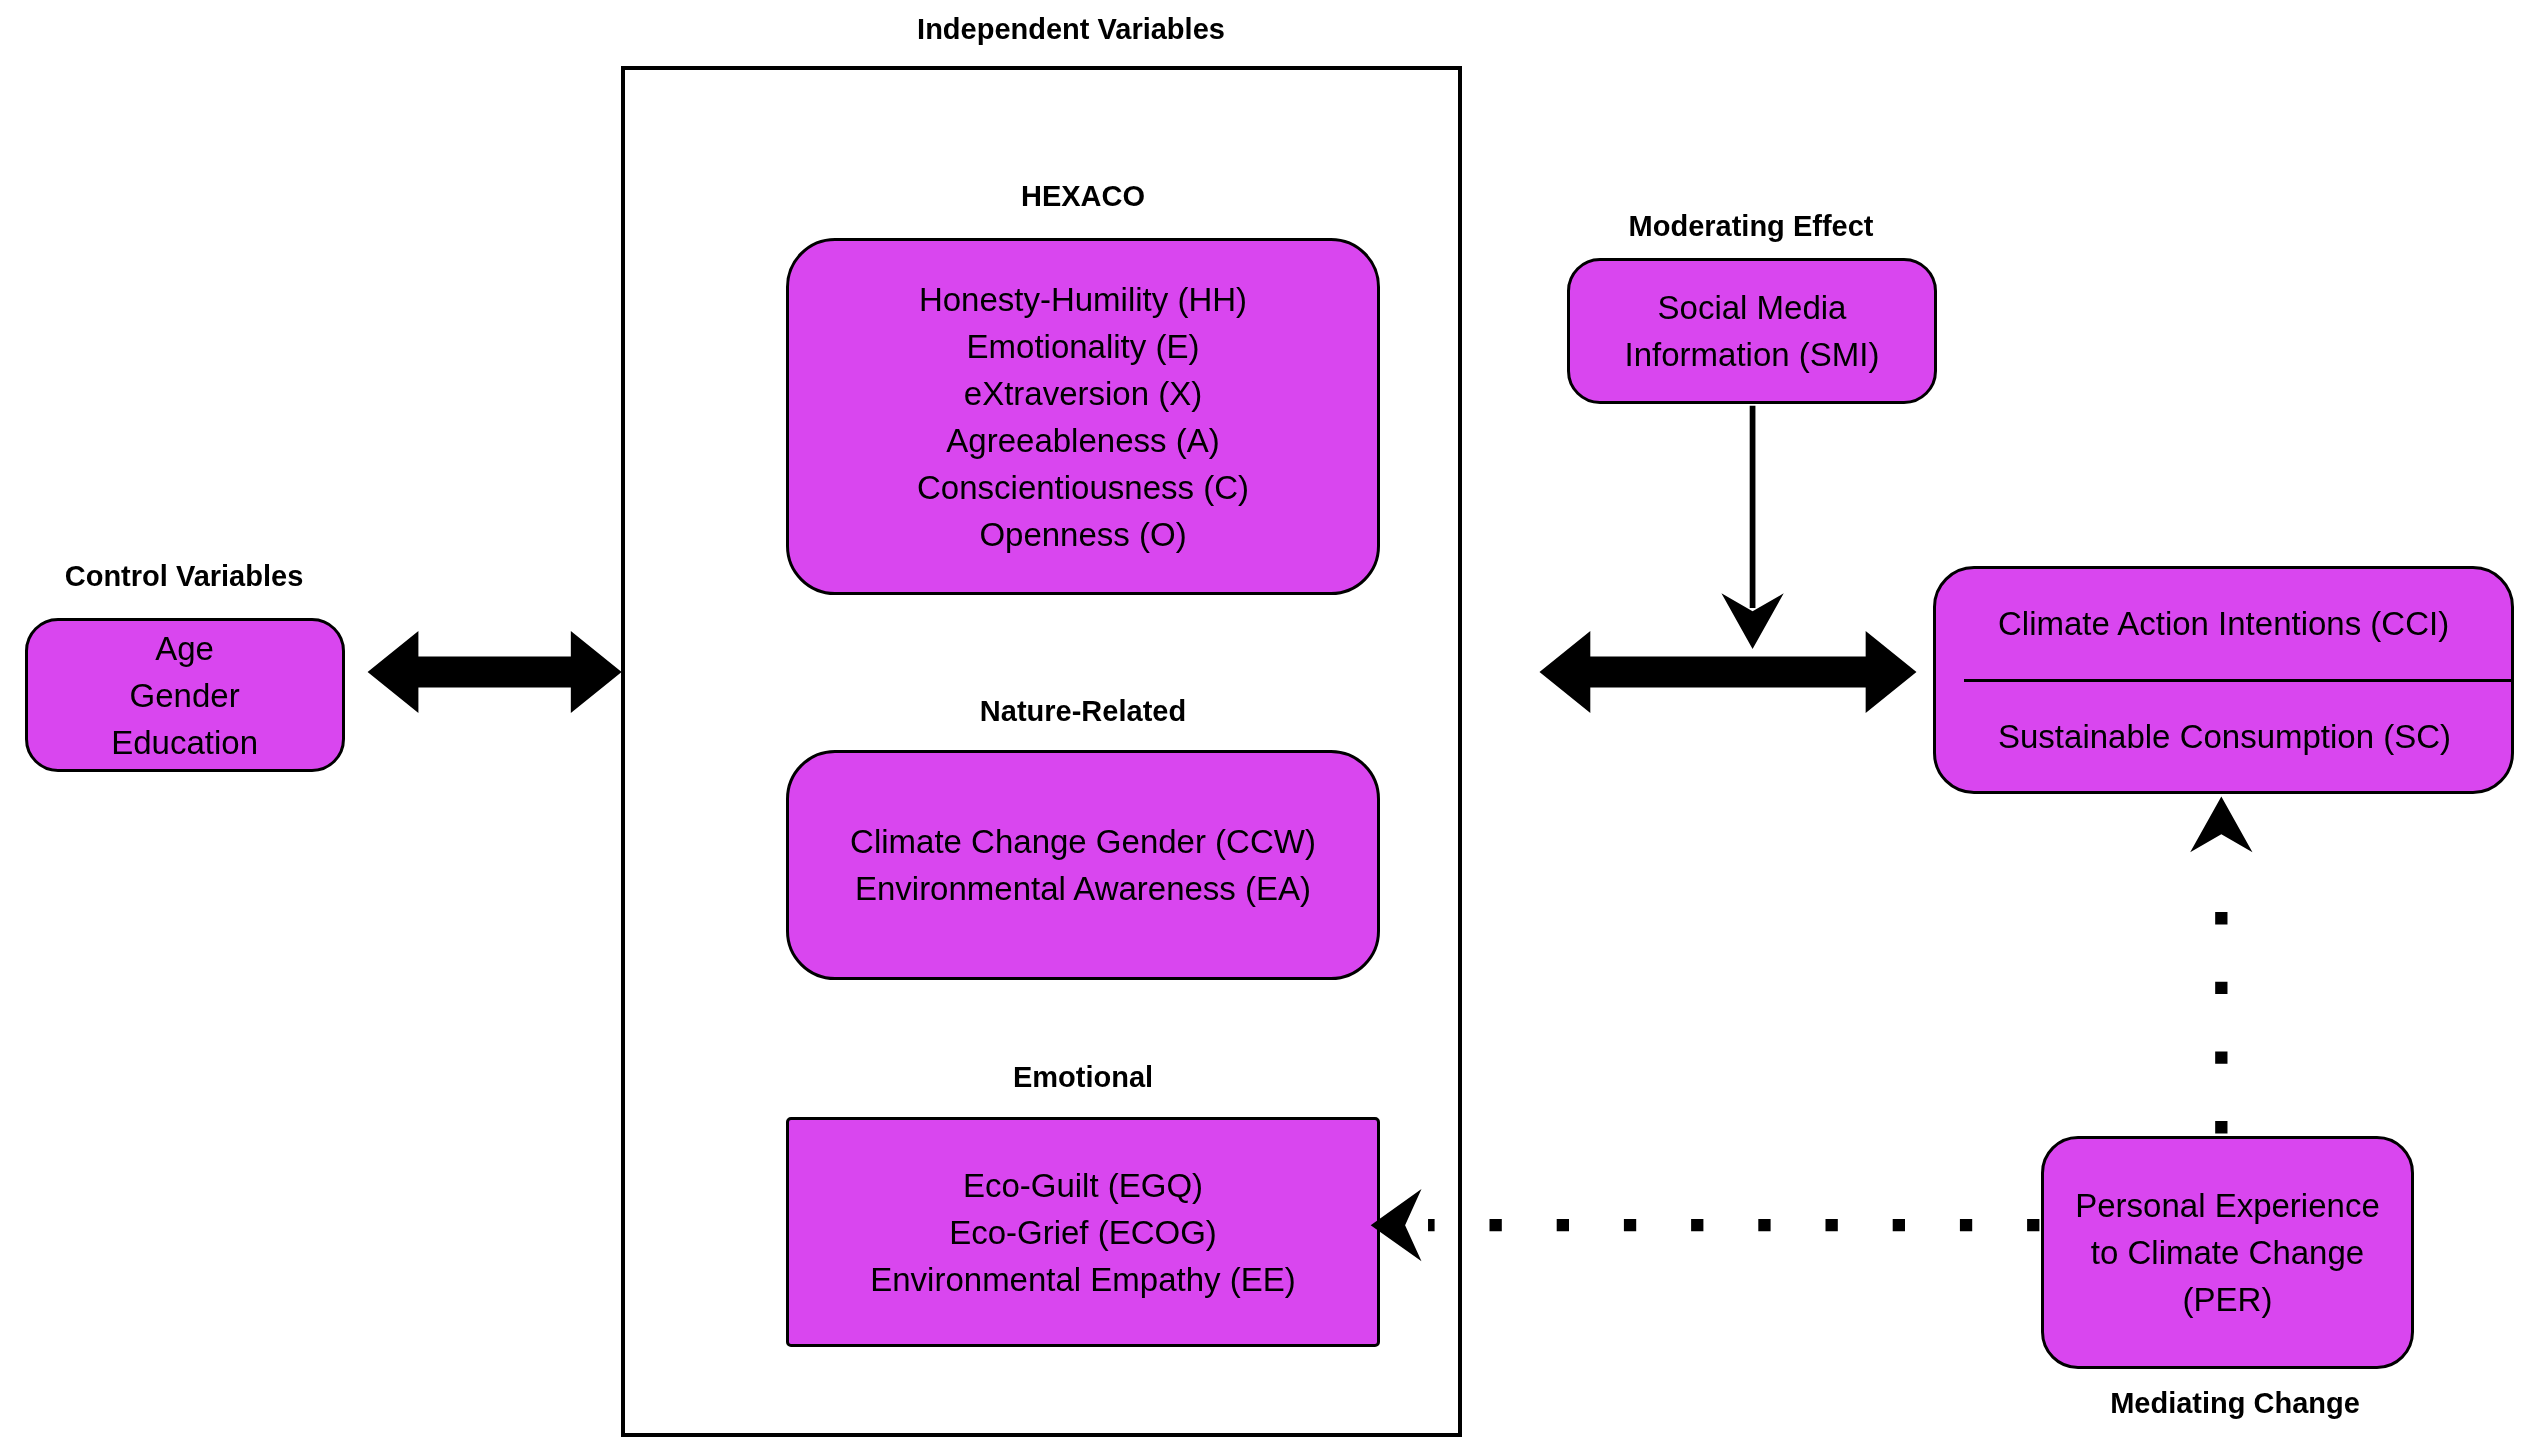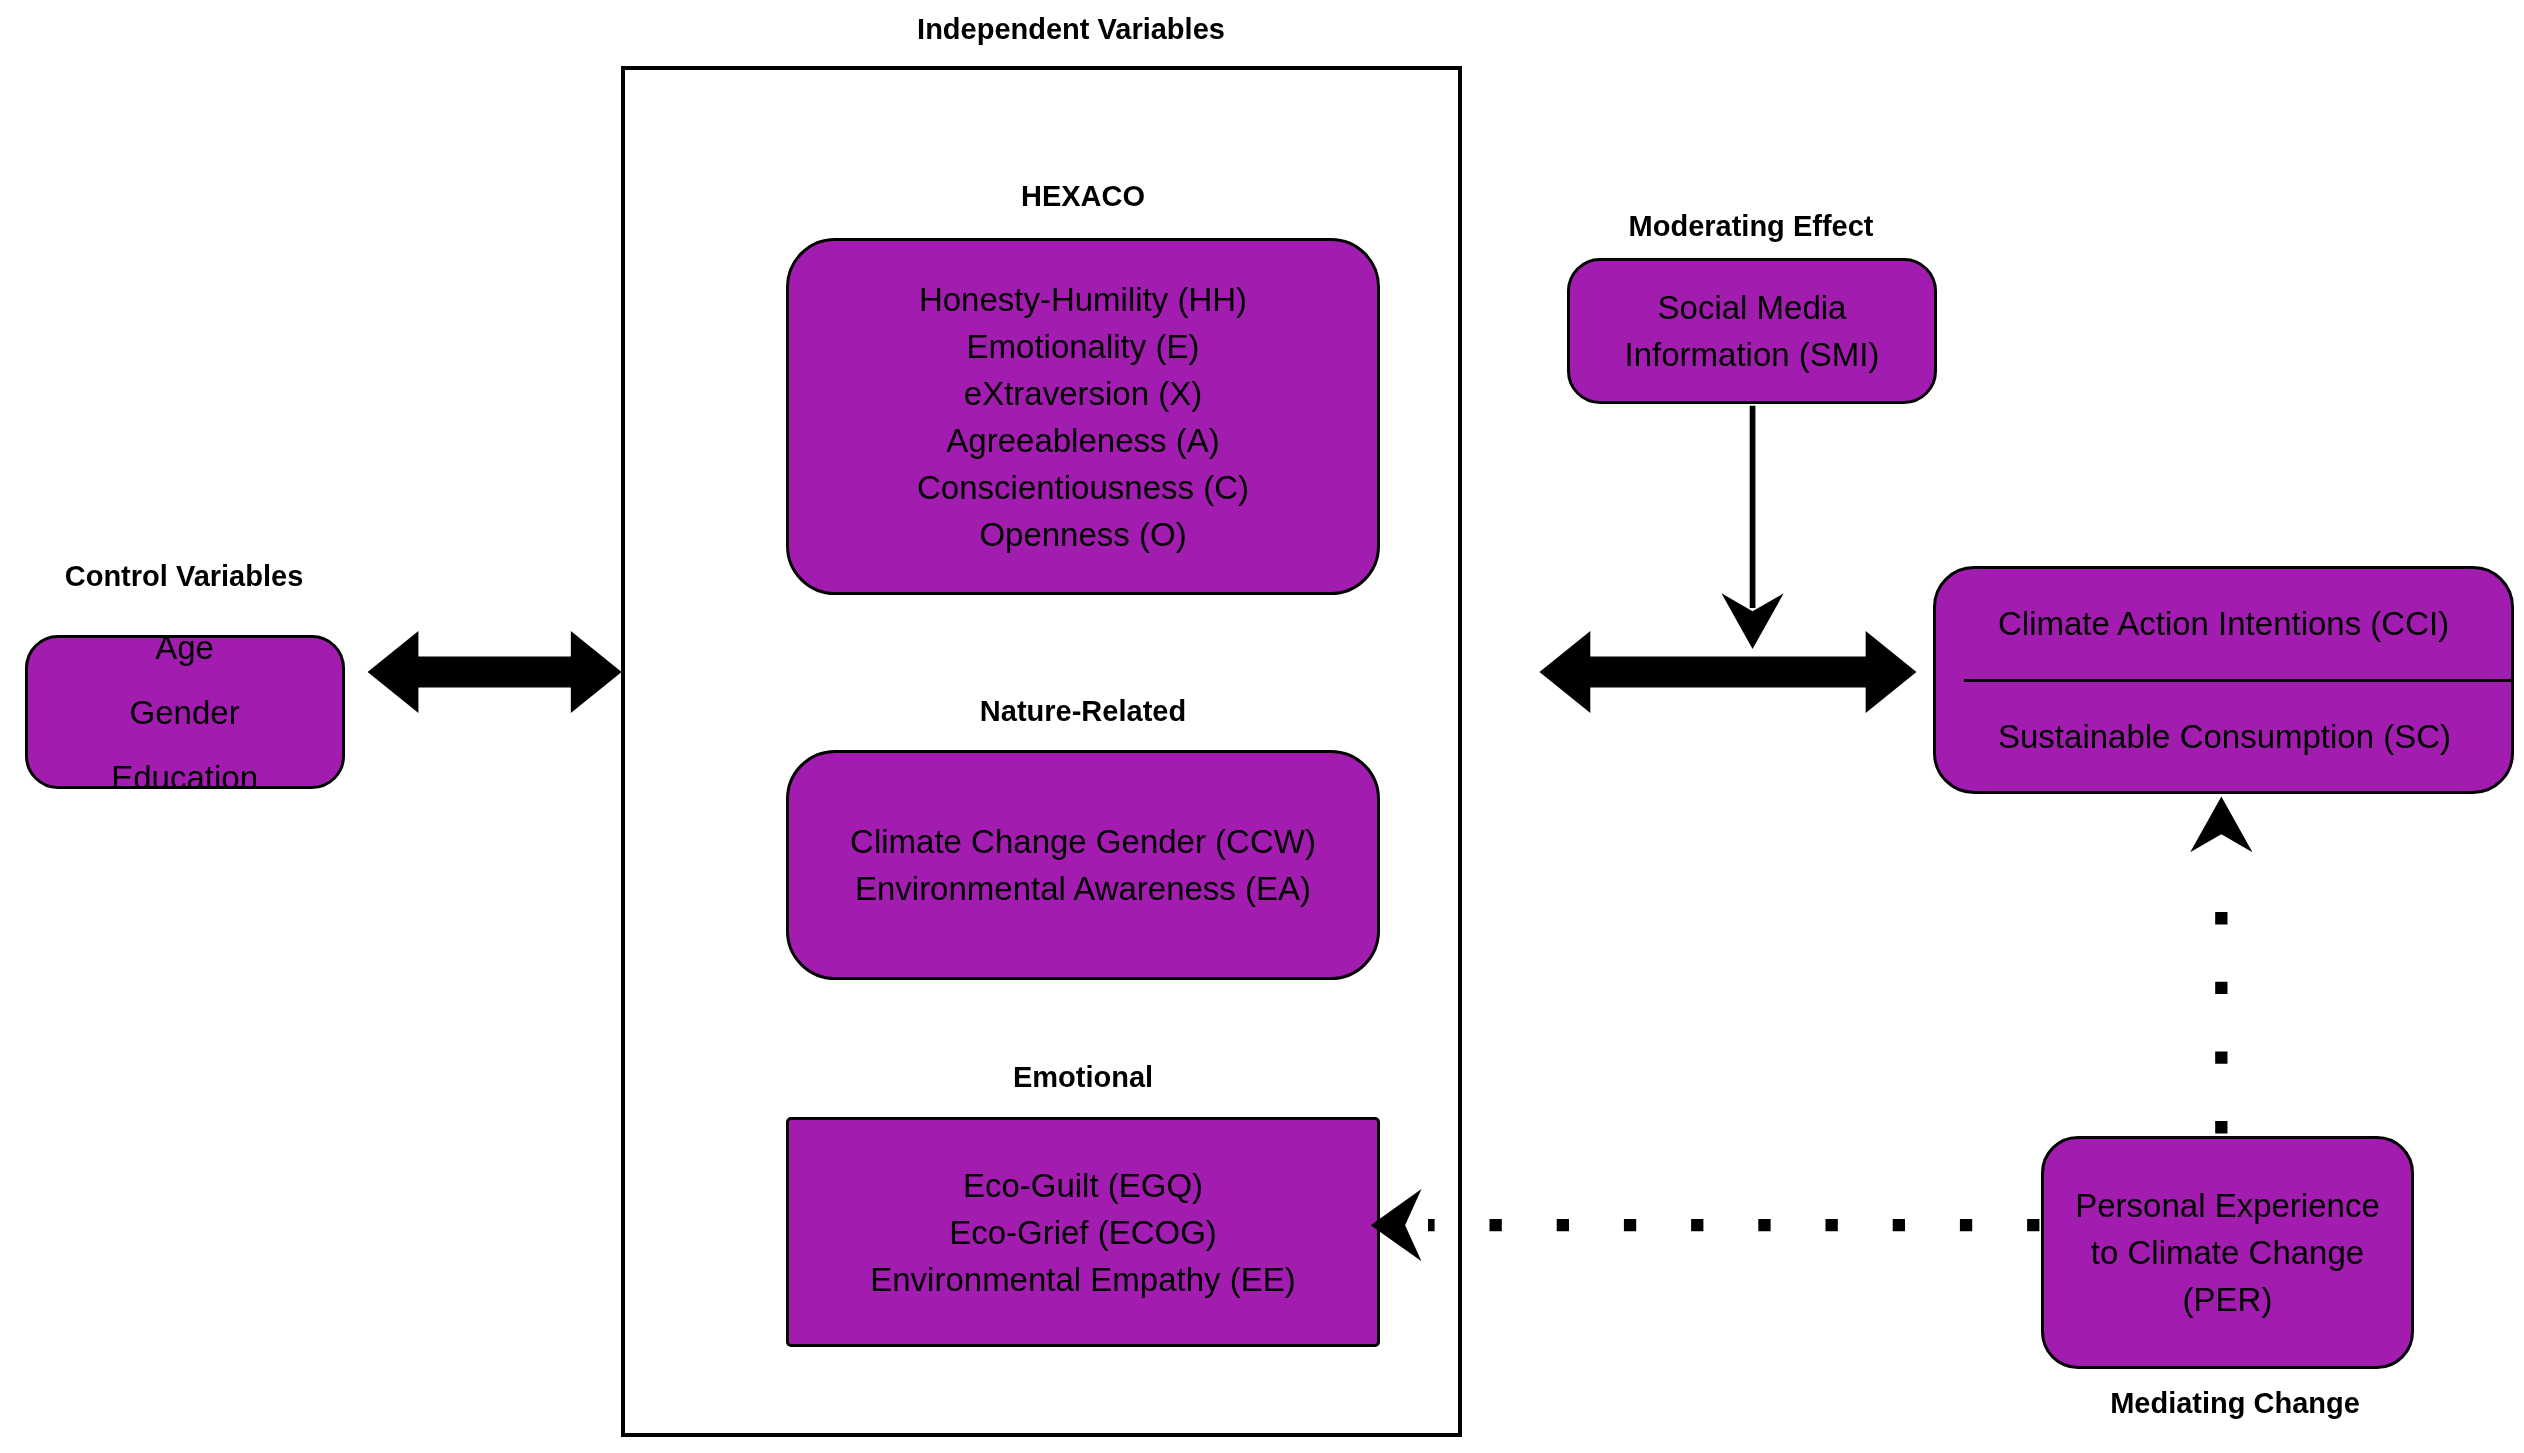--- a/index.html
+++ b/index.html
@@ -2,21 +2,21 @@
 <html style="font-size:13px"><head>
 <meta charset="utf-8">
 <style>
   html,body{margin:0;padding:0;}
   body{
     width:2525px;height:1453px;position:relative;background:#ffffff;
     font-family:"Liberation Sans","DejaVu Sans",sans-serif;color:#000;
     overflow:hidden;
   }
   .box{
-    position:absolute;box-sizing:border-box;background:#a21caf;
+    position:absolute;box-sizing:border-box;background:#d946ef;
     border:3.3px solid #000;display:flex;flex-direction:column;
     justify-content:center;align-items:center;text-align:center;
     font-size:33px;line-height:47px;font-weight:400;
   }
   .big-box{
     position:absolute;box-sizing:border-box;border:4.9px solid #000;
     background:transparent;
   }
   .lbl{
     position:absolute;font-weight:700;font-size:29px;line-height:39px;
@@ -57,21 +57,21 @@
   <div class="line">Climate Change Gender (CCW)</div>
   <div class="line">Environmental Awareness (EA)</div>
 </div>
 
 <div class="box" style="left:786px;top:1117px;width:594px;height:230px;border-radius:5px;">
   <div class="line">Eco-Guilt (EGQ)</div>
   <div class="line">Eco-Grief (ECOG)</div>
   <div class="line">Environmental Empathy (EE)</div>
 </div>
 
-<div class="box" style="left:24.6px;top:635px;width:320px;height:154px;border-radius:33px;gap:18px;">
+<div class="box" style="left:24.6px;top:618px;width:320px;height:154px;border-radius:33px;">
   <div class="line">Age</div>
   <div class="line">Gender</div>
   <div class="line">Education</div>
 </div>
 
 <div class="box" style="left:1567px;top:258px;width:370px;height:146px;border-radius:33px;">
   <div class="line">Social Media</div>
   <div class="line">Information (SMI)</div>
 </div>
 

